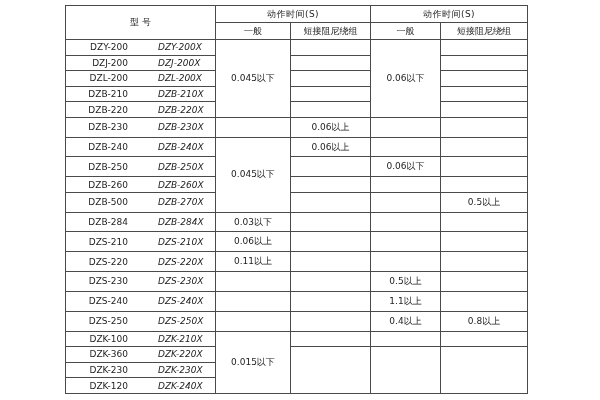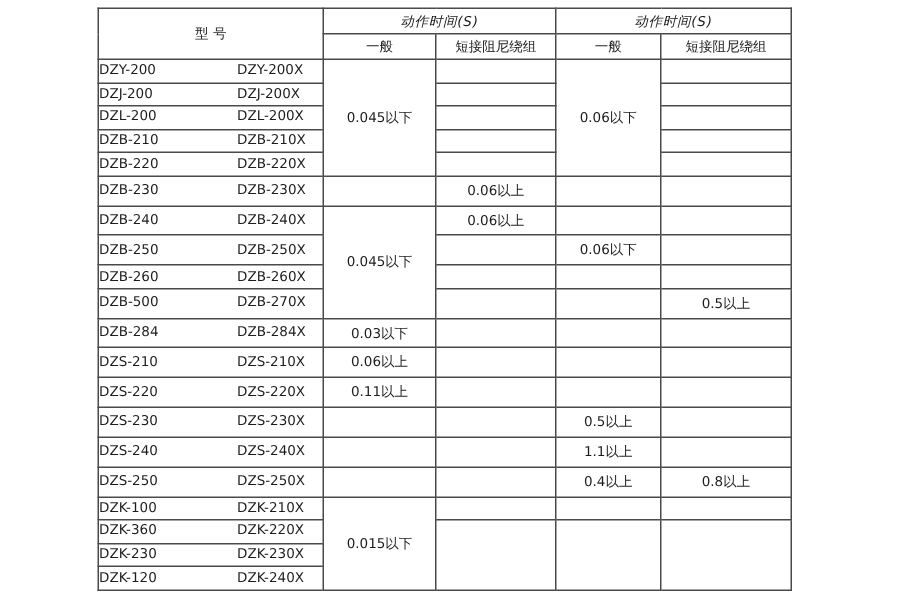--- a/index.html
+++ b/index.html
@@ -35,29 +35,30 @@
   }
   table.spec th { height: 16px; }
   .col-model  { width: 150px; }
   .col-ag     { width: 75px; }
   .col-as     { width: 80px; }
   .col-rg     { width: 70px; }
   .col-rs     { width: 87px; }
   .model-a {
     display: inline-block;
     width: 62px;
-    text-align: left;
+    text-align: right;
   }
   .model-b {
     display: inline-block;
     width: 68px;
     text-align: left;
     margin-left: 30px;
-  }
-  th.group { letter-spacing: 0.5px; font-style: italic; }
+    font-style: italic;
+  }
+  th.group { letter-spacing: 0.5px; }
 </style>
 </head>
 <body>
 
 <div class="table-wrap">
   <table class="spec">
     <colgroup>
       <col class="col-model">
         <col class="col-ag">
         <col class="col-as">

